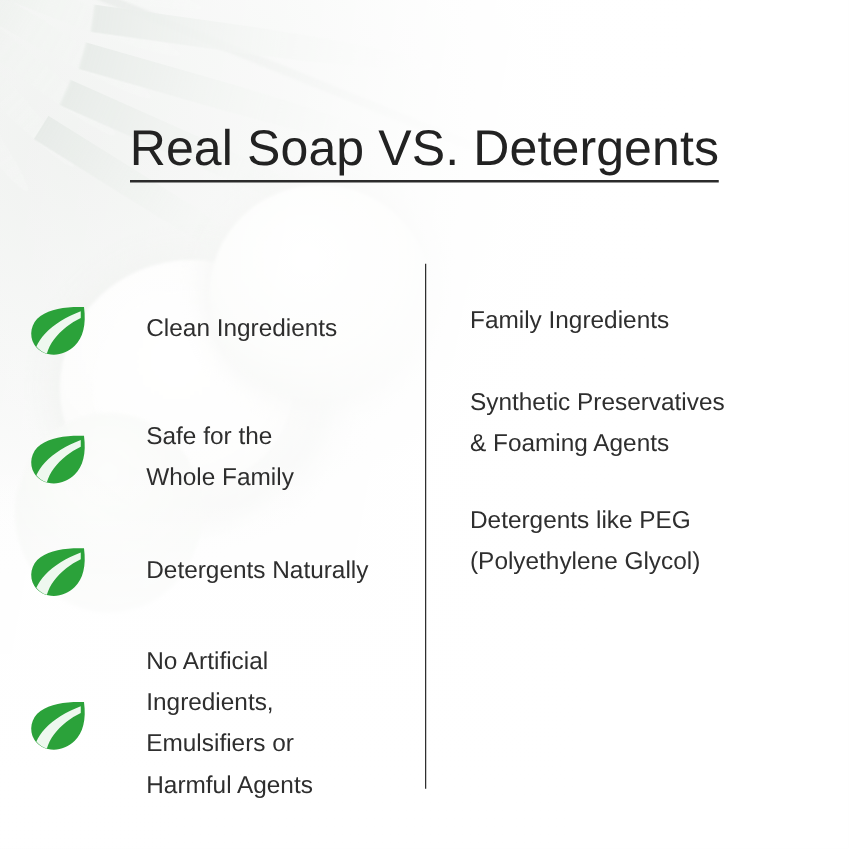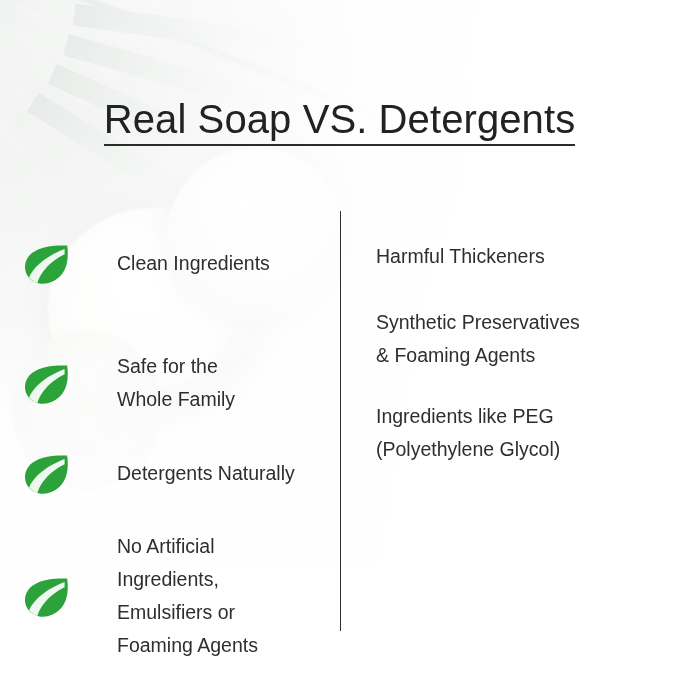--- a/index.html
+++ b/index.html
@@ -160,21 +160,21 @@
     font-size: 19.5px;
     line-height: 33px;
     color: #2e2e2e;
     font-weight: 400;
     white-space: pre-line;
   }
   .col-right .item-text { white-space: pre-line; }
 
   
   .col-left .row-0  { margin-top: 0px; }
-  .col-left .row-1  { margin-top: 64px; }
+  .col-left .row-1  { margin-top: 47px; }
   .col-left .row-2  { margin-top: 34px; }
   .col-left .row-3  { margin-top: 34px; }
 
   .col-right .row-0 { margin-top: 0px; }
   .col-right .row-1 { margin-top: 33px; }
   .col-right .row-2 { margin-top: 28px; }
   .col-right .row-3 { margin-top: 28px; }
 </style>
 </head>
 <body>
@@ -253,38 +253,38 @@
       <div class="row row-3">
         <span class="leaf-cell">
           <svg class="leaf-icon" width="48" height="42" viewBox="0 0 48 42" aria-hidden="true">
             <path d="M45.2 1.6C31.6 1.2 18.8 2.8 10.4 8.8 2.6 14.4 1.0 24.2 5.4 31.6c2.3 3.9 6.3 6.6 11.0 7.6 7.6 1.7 15.6-0.9 21.4-6.6 6.6-6.5 9.3-16.6 7.4-31.0z" fill="#2ba23a"></path>
             <path d="M42.6 5.0C31.0 9.4 21.0 15.6 14.0 23.0c-3.0 3.2-5.3 6.6-6.9 10.2 2.0 2.7 4.9 4.7 8.4 5.6C17.8 31.0 23.2 23.8 31.0 17.6c3.6-2.9 7.6-5.4 11.6-7.3z" fill="#ffffff" opacity="0.92"></path>
           </svg>
         </span>
         <span class="item-text">No Artificial
 Ingredients,
 Emulsifiers or
-Foaming Agents</span>
+Harmful Agents</span>
       </div>
 
     </div>
 
     <div class="col col-right">
 
       <div class="row row-0">
-        <span class="item-text">Harmful Thickeners</span>
+        <span class="item-text">Family Ingredients</span>
       </div>
 
       <div class="row row-1">
         <span class="item-text">Synthetic Preservatives
 &amp; Foaming Agents</span>
       </div>
 
       <div class="row row-2">
-        <span class="item-text">Ingredients like PEG
+        <span class="item-text">Detergents like PEG
 (Polyethylene Glycol)</span>
       </div>
 
 
     </div>
 
   </div>
 </div>
 
 </body></html>

